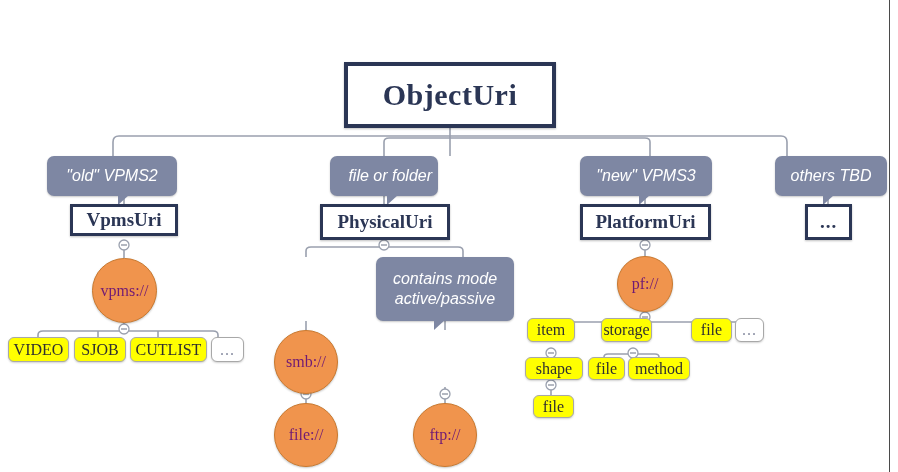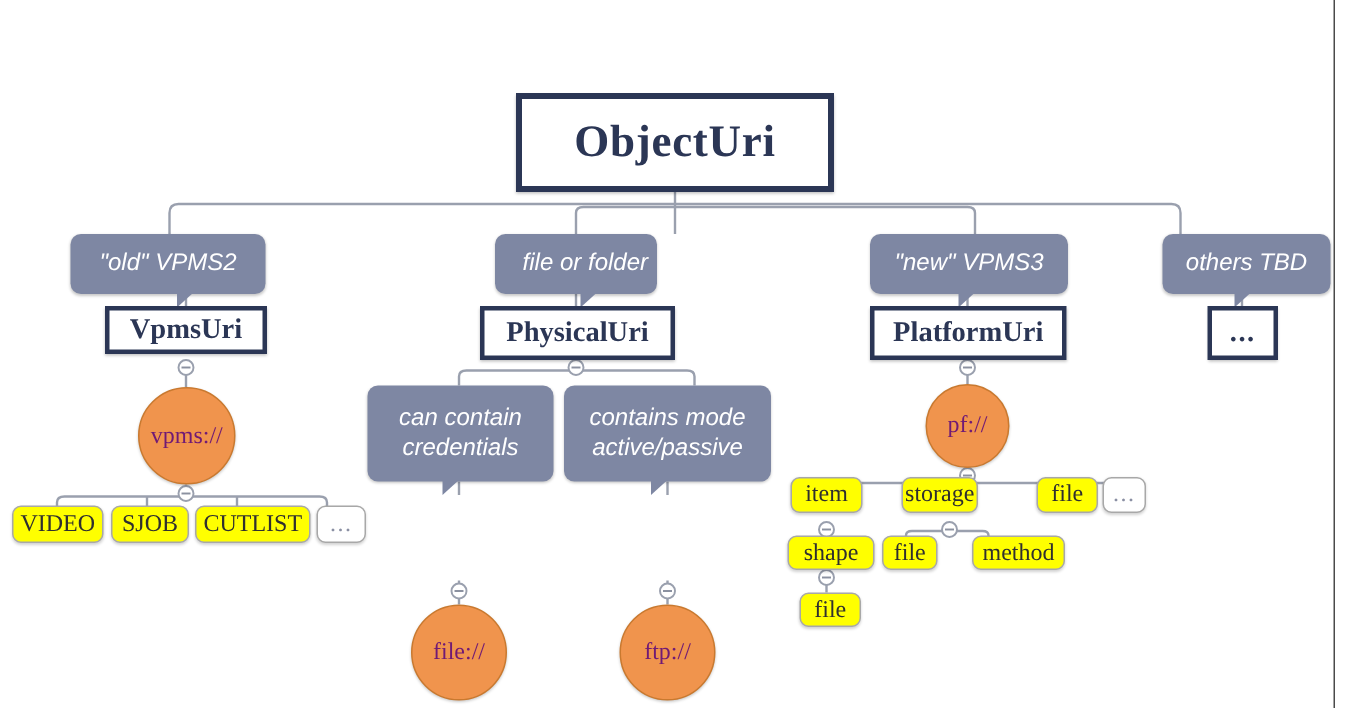--- a/index.html
+++ b/index.html
@@ -223,51 +223,47 @@
   <div class="node circle" style="left:92px; top:258px; width:65px; height:65px;">vpms://</div>
 
   <div class="node ybox" style="left:8px; top:337px; width:61px; height:25px;">VIDEO</div>
 
   <div class="node ybox" style="left:74px; top:337px; width:52px; height:25px;">SJOB</div>
 
   <div class="node ybox" style="left:130px; top:337px; width:77px; height:25px;">CUTLIST</div>
 
   <div class="node ybox blank" style="left:211px; top:337px; width:33px; height:25px;">...</div>
 
-  <div class="node callout" style="left:245px; top:257px; width:124px; height:64px; flex-direction:column;">
-    <span>can contain</span>
-    <span>credentials</span>
-    <span class="tail" style="left:50px;"></span>
-  </div>
 
   <div class="node callout" style="left:376px; top:257px; width:138px; height:64px; flex-direction:column;">
     <span>contains mode</span>
     <span>active/passive</span>
     <span class="tail" style="left:58px;"></span>
   </div>
 
+  <div class="node circle" style="left:274px; top:330px; width:64px; height:64px;">smb://</div>
 
   <div class="node circle" style="left:274px; top:403px; width:64px; height:64px;">file://</div>
 
 
   <div class="node circle" style="left:413px; top:403px; width:64px; height:64px;">ftp://</div>
 
   <div class="node circle" style="left:617px; top:256px; width:56px; height:56px;">pf://</div>
 
   <div class="node ybox" style="left:527px; top:318px; width:48px; height:24px;">item</div>
 
   <div class="node ybox" style="left:601px; top:318px; width:51px; height:24px;">storage</div>
 
   <div class="node ybox" style="left:691px; top:318px; width:41px; height:24px;">file</div>
 
   <div class="node ybox blank" style="left:735px; top:318px; width:29px; height:24px;">...</div>
 
   <div class="node ybox" style="left:525px; top:357px; width:58px; height:23px;">shape</div>
 
   <div class="node ybox" style="left:588px; top:357px; width:37px; height:23px;">file</div>
 
-  <div class="node ybox" style="left:648px; top:357px; width:62px; height:23px;">method</div>
+  <div class="node ybox" style="left:628px; top:357px; width:62px; height:23px;">method</div>
 
   <div class="node ybox" style="left:533px; top:395px; width:41px; height:23px;">file</div>
 
   <div class="right-rule"></div>
 
 </div>
 
 </body></html>

